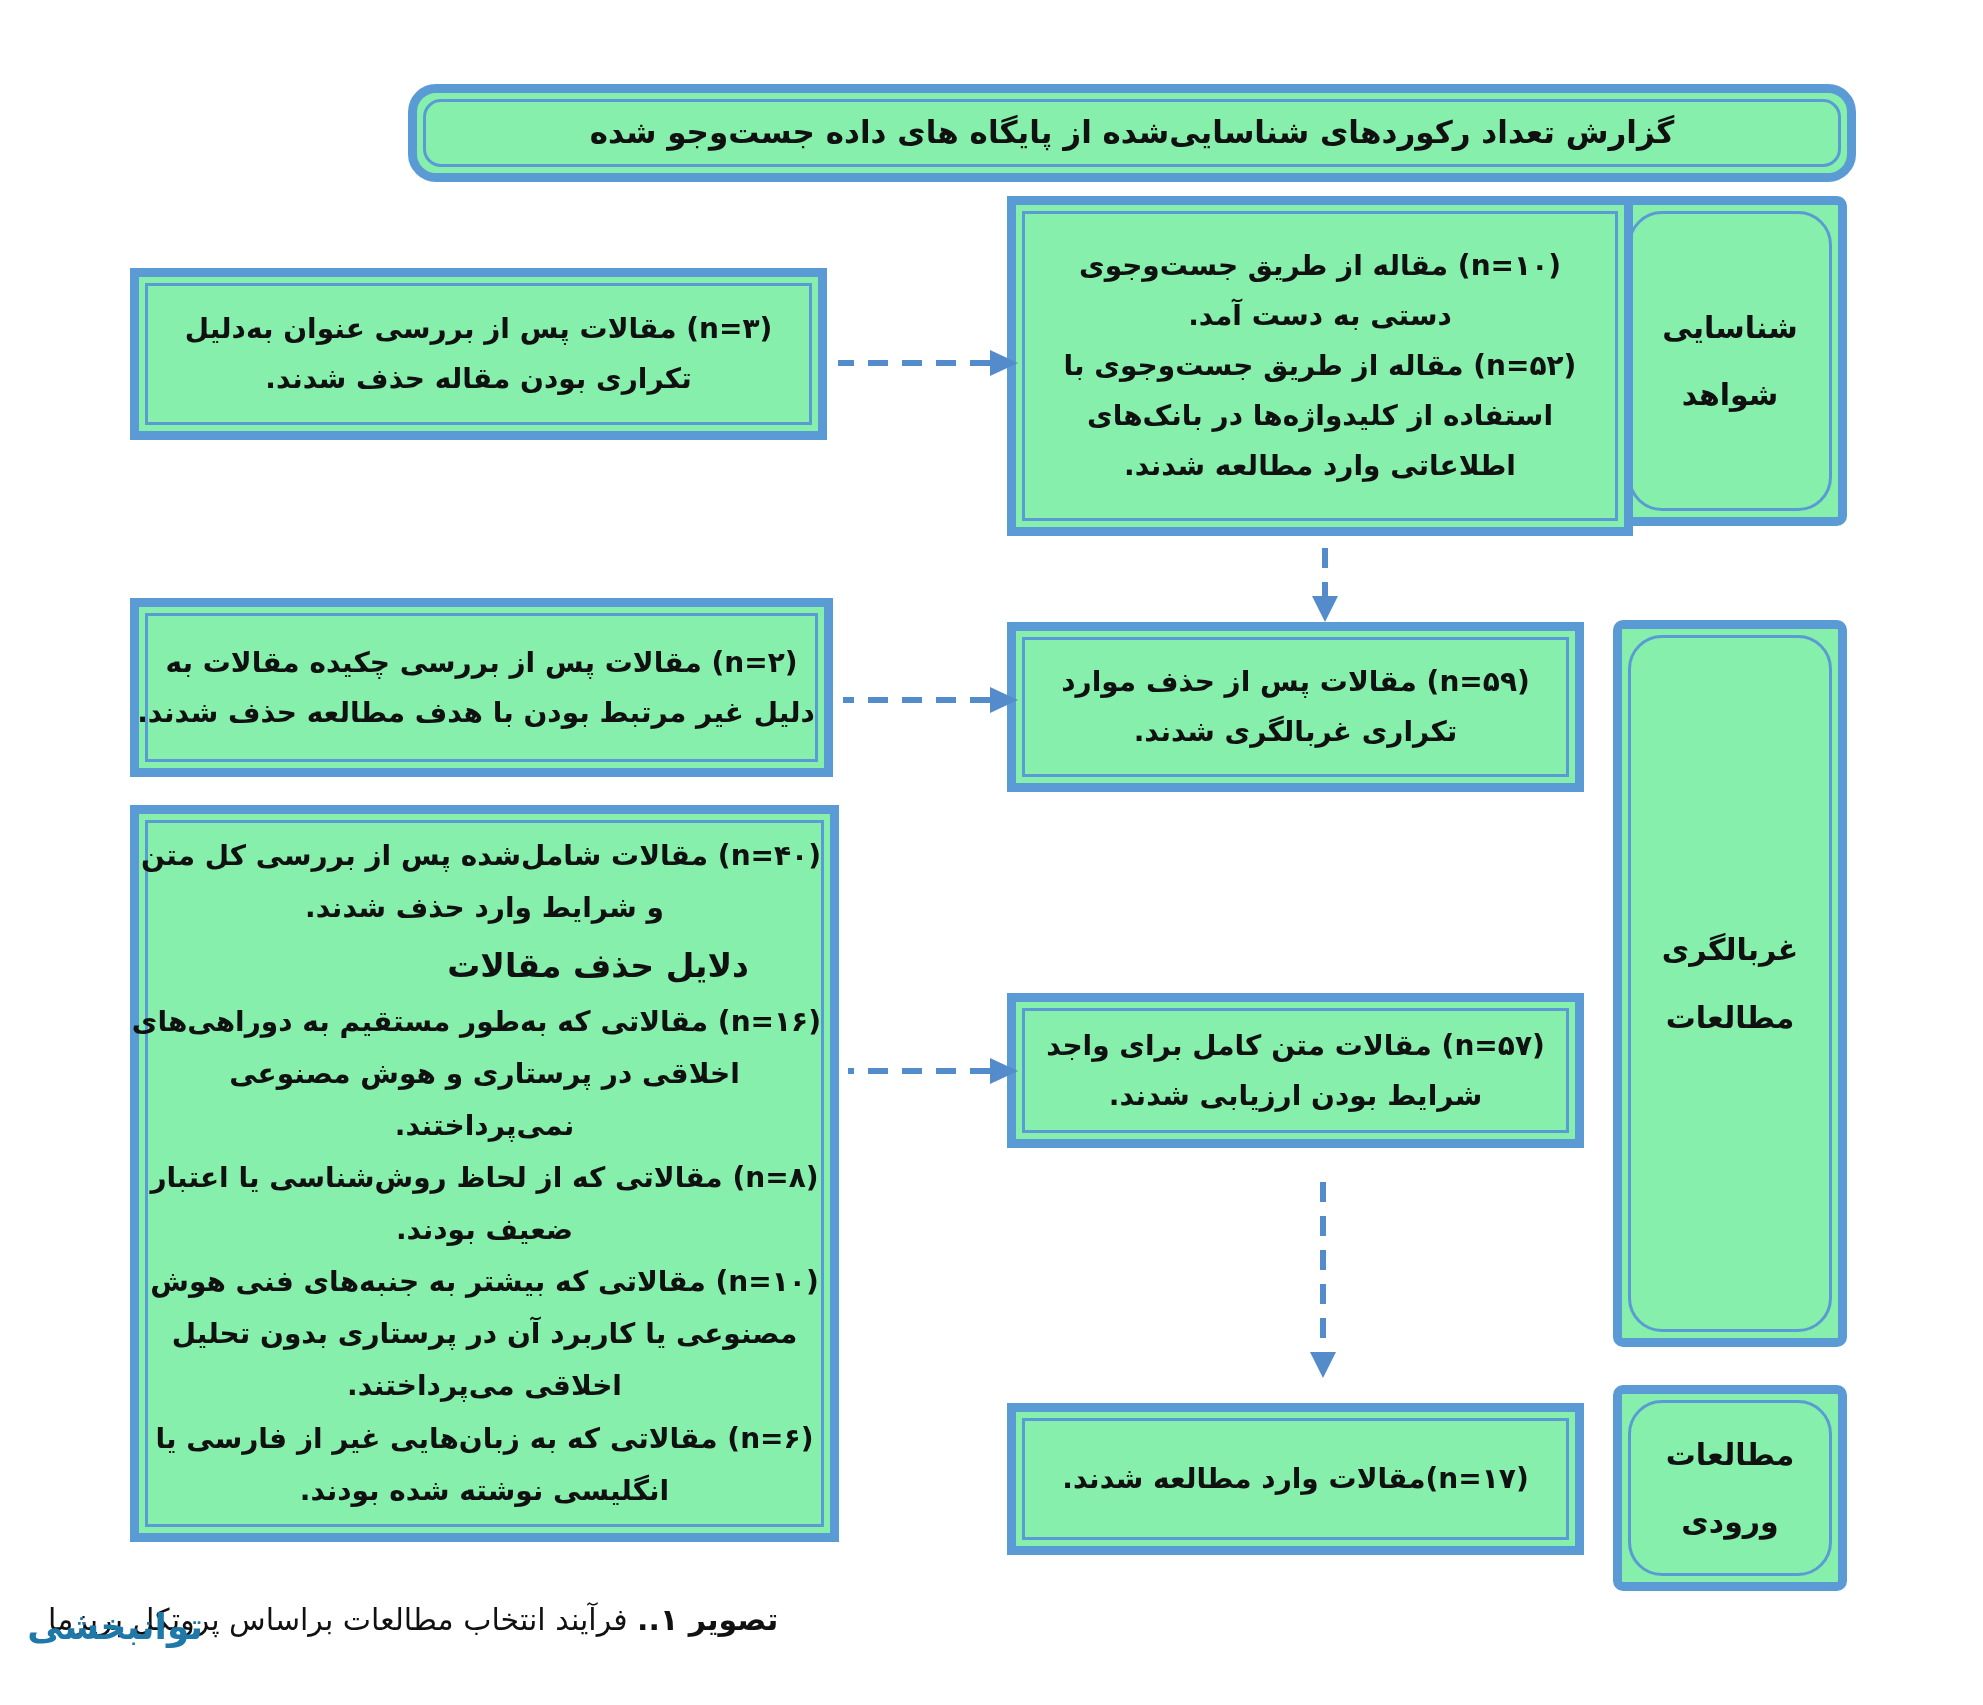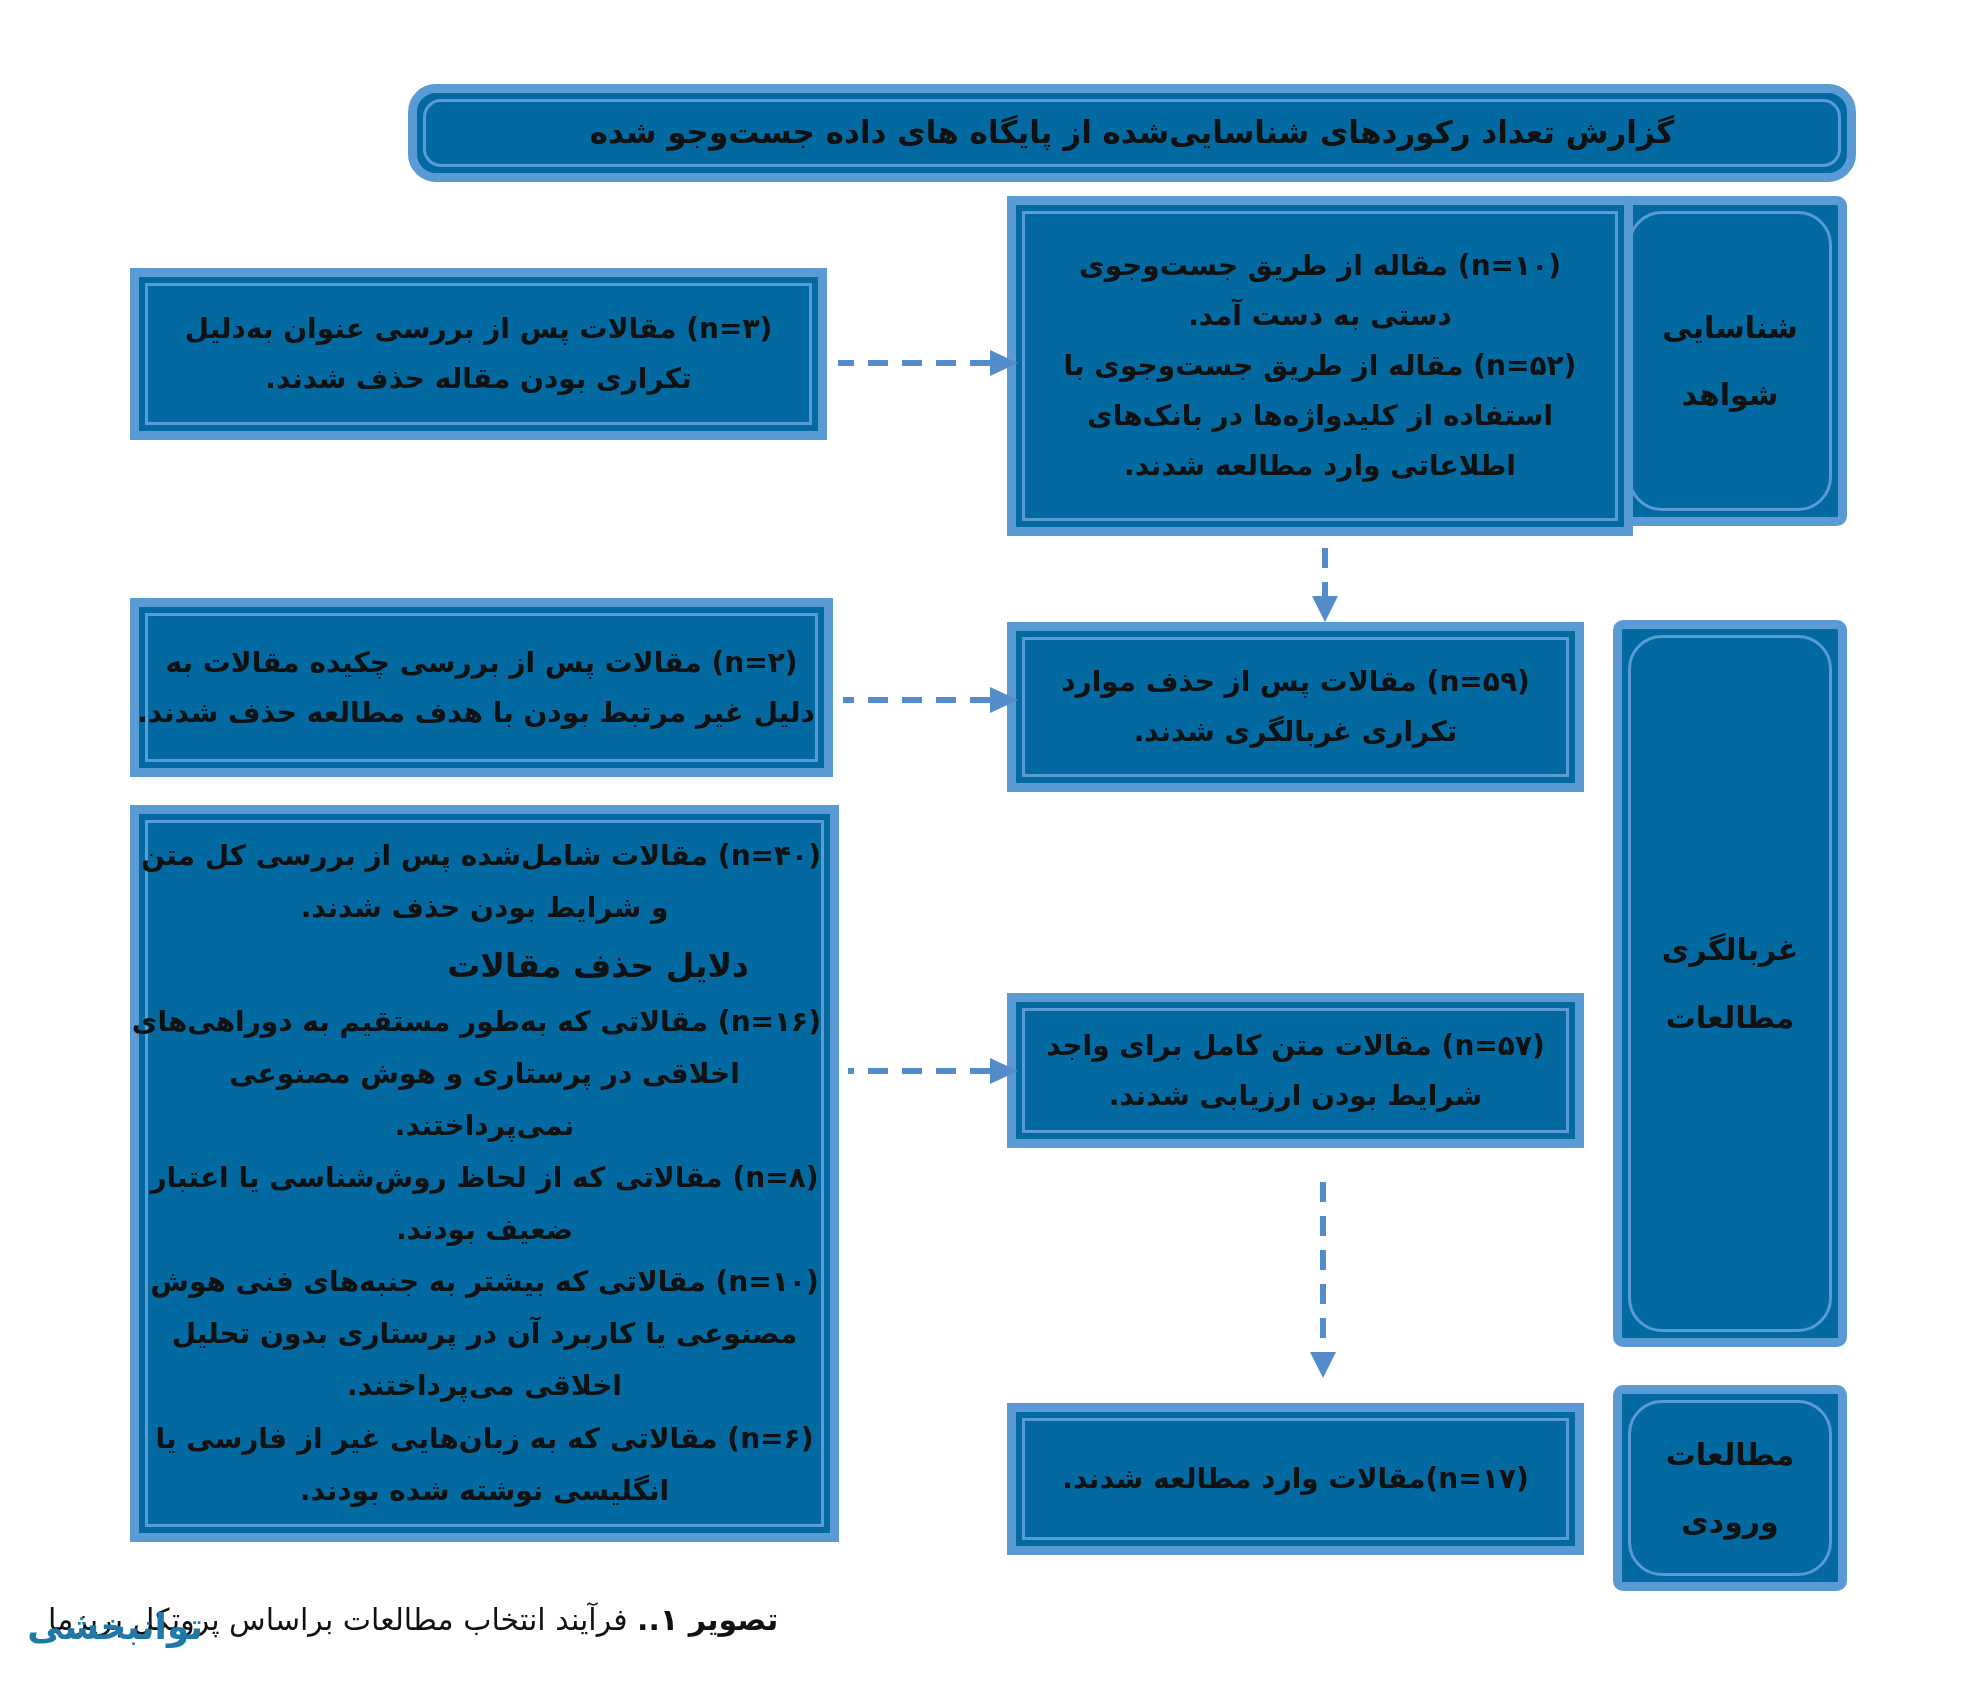--- a/index.html
+++ b/index.html
@@ -8,21 +8,21 @@
     --ink:#111111;
   }
   *{margin:0;padding:0;box-sizing:border-box;}
   body{background:#ffffff;font-family:"DejaVu Sans", sans-serif;}
   .canvas{
     position:relative;width:1983px;height:1705px;background:#ffffff;
     direction:rtl;overflow:hidden;
   }
   
   .dbox{
-    position:absolute;background:#0369a1;border:9px solid var(--blue);
+    position:absolute;background:#86efac;border:9px solid var(--blue);
     padding:6px;
   }
   .dbox-inner{
     width:100%;height:100%;border:3px solid var(--blue);
     display:flex;flex-direction:column;justify-content:center;align-items:center;
     direction:rtl;
   }
   .rounded{border-radius:10px;}
   .rounded .dbox-inner{border-radius:34px;}
   .banner-round{border-radius:28px;}
@@ -132,21 +132,21 @@
   <div class="dbox" style="left:1007px;top:993px;width:577px;height:155px;">
     <div class="dbox-inner">
       <div class="bline">(n=۵۷) مقالات متن کامل برای واجد</div>
       <div class="bline">شرایط بودن ارزیابی شدند.</div>
     </div>
   </div>
 
   <div class="dbox tall" style="left:130px;top:805px;width:709px;height:737px;">
     <div class="dbox-inner">
       <div class="bline">(n=۴۰)  مقالات شامل‌شده پس از بررسی کل متن</div>
-      <div class="bline">و شرایط بودن حذف شدند.</div>
+      <div class="bline">و شرایط وارد حذف شدند.</div>
       <div class="bline heading-line">دلایل حذف مقالات</div>
       <div class="bline">(n=۱۶) مقالاتی که به‌طور مستقیم به دوراهی‌های</div>
       <div class="bline">اخلاقی در پرستاری و هوش مصنوعی</div>
       <div class="bline">نمی‌پرداختند.</div>
       <div class="bline">(n=۸) مقالاتی که از لحاظ روش‌شناسی یا اعتبار</div>
       <div class="bline">ضعیف بودند.</div>
       <div class="bline">(n=۱۰) مقالاتی که بیشتر به جنبه‌های فنی هوش</div>
       <div class="bline">مصنوعی یا کاربرد آن در پرستاری بدون تحلیل</div>
       <div class="bline">اخلاقی می‌پرداختند.</div>
       <div class="bline">(n=۶)  مقالاتی که به زبان‌هایی غیر از فارسی یا</div>

